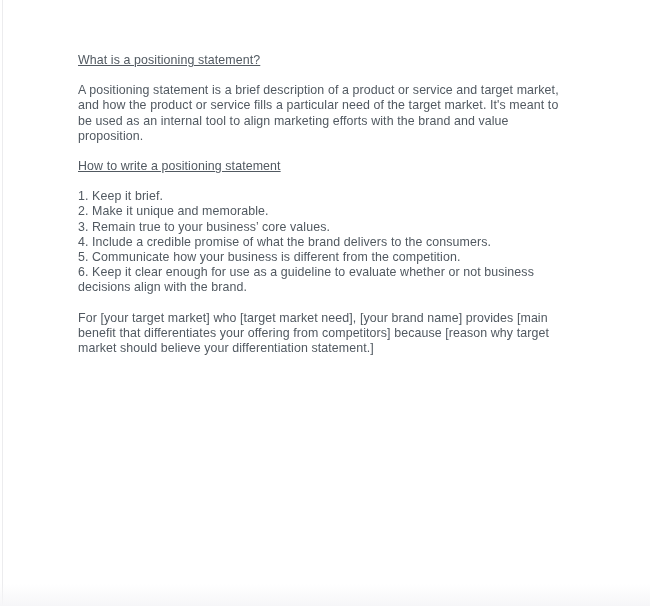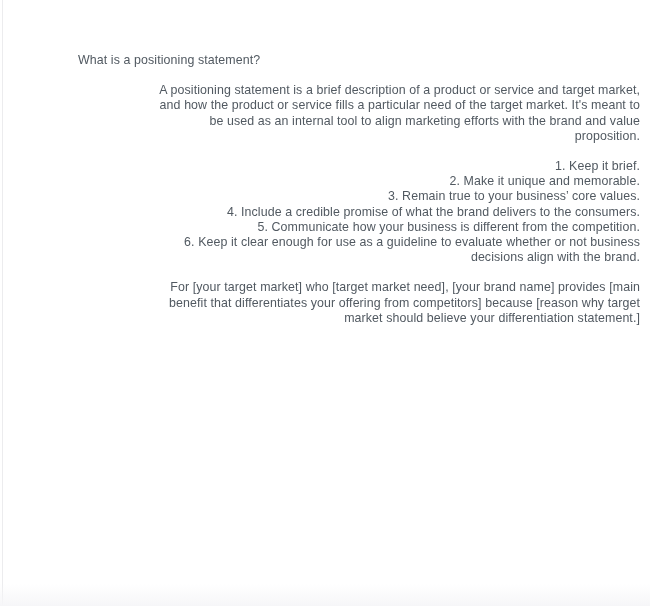--- a/index.html
+++ b/index.html
@@ -39,25 +39,25 @@
     color: #515961;
     font-size: 12.4px;
     line-height: 15.2px;
     letter-spacing: 0.1px;
   }
   .content h2 {
     margin: 0 0 15px 0;
     font-size: inherit;
     font-weight: 400;
     white-space: pre-line;
+    text-decoration: underline;
   }
   .content p {
     margin: 0 0 15px 0;
     white-space: pre-line;
-    text-align: right;
   }
   .content section:last-child p {
     margin-bottom: 12px;
   }
 </style>
 </head>
 <body>
 
 <div class="page">
   <div class="page-edge-left"></div>
@@ -65,20 +65,21 @@
   <div class="content">
     <section>
       <h2>What is a positioning statement?</h2>
       <p>A positioning statement is a brief description of a product or service and target market,
 and how the product or service fills a particular need of the target market. It's meant to
 be used as an internal tool to align marketing efforts with the brand and value
 proposition.</p>
     </section>
 
     <section>
+      <h2>How to write a positioning statement</h2>
       <p>1. Keep it brief.
 2. Make it unique and memorable.
 3. Remain true to your business’ core values.
 4. Include a credible promise of what the brand delivers to the consumers.
 5. Communicate how your business is different from the competition.
 6. Keep it clear enough for use as a guideline to evaluate whether or not business
 decisions align with the brand.</p>
     </section>
 
     <section>

